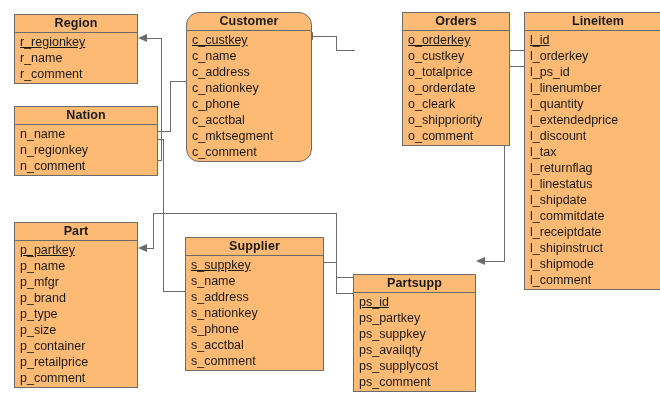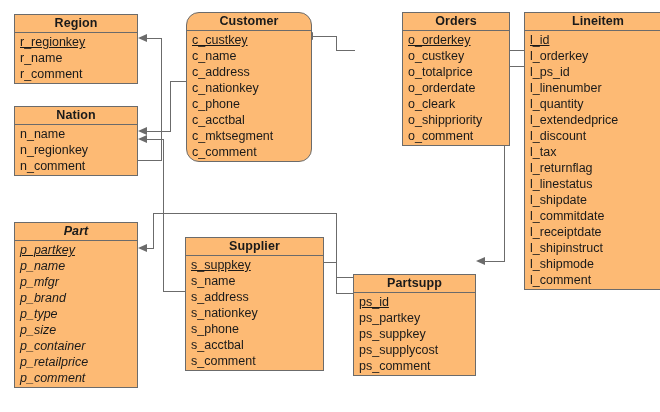--- a/index.html
+++ b/index.html
@@ -122,30 +122,30 @@
 
   <div class="entity" style="left:14px; top:14px; width:124px;">
     <div class="entity-title">Region</div>
     <div class="attr-list">
       <div class="attr pk">r_regionkey</div>
       <div class="attr">r_name</div>
       <div class="attr">r_comment</div>
     </div>
   </div>
 
-  <div class="entity" style="left:14px; top:106px; width:124px;">
+  <div class="entity" style="left:14px; top:106px; width:144px;">
     <div class="entity-title">Nation</div>
     <div class="attr-list">
       <div class="attr">n_name</div>
       <div class="attr">n_regionkey</div>
       <div class="attr">n_comment</div>
     </div>
   </div>
 
-  <div class="entity" style="left:14px; top:222px; width:124px;font-style:italic;">
+  <div class="entity" style="left:14px; top:222px; width:124px;">
     <div class="entity-title">Part</div>
     <div class="attr-list">
       <div class="attr pk">p_partkey</div>
       <div class="attr">p_name</div>
       <div class="attr">p_mfgr</div>
       <div class="attr">p_brand</div>
       <div class="attr">p_type</div>
       <div class="attr">p_size</div>
       <div class="attr">p_container</div>
       <div class="attr">p_retailprice</div>
@@ -192,20 +192,21 @@
       <div class="attr">o_comment</div>
     </div>
   </div>
 
   <div class="entity" style="left:353px; top:237px; width:123px;margin-top:37px;">
     <div class="entity-title">Partsupp</div>
     <div class="attr-list">
       <div class="attr pk">ps_id</div>
       <div class="attr">ps_partkey</div>
       <div class="attr">ps_suppkey</div>
+      <div class="attr">ps_availqty</div>
       <div class="attr">ps_supplycost</div>
       <div class="attr">ps_comment</div>
     </div>
   </div>
 
   <div class="entity" style="left:524px; top:12px; width:148px;">
     <div class="entity-title">Lineitem</div>
     <div class="attr-list">
       <div class="attr pk">l_id</div>
       <div class="attr">l_orderkey</div>

